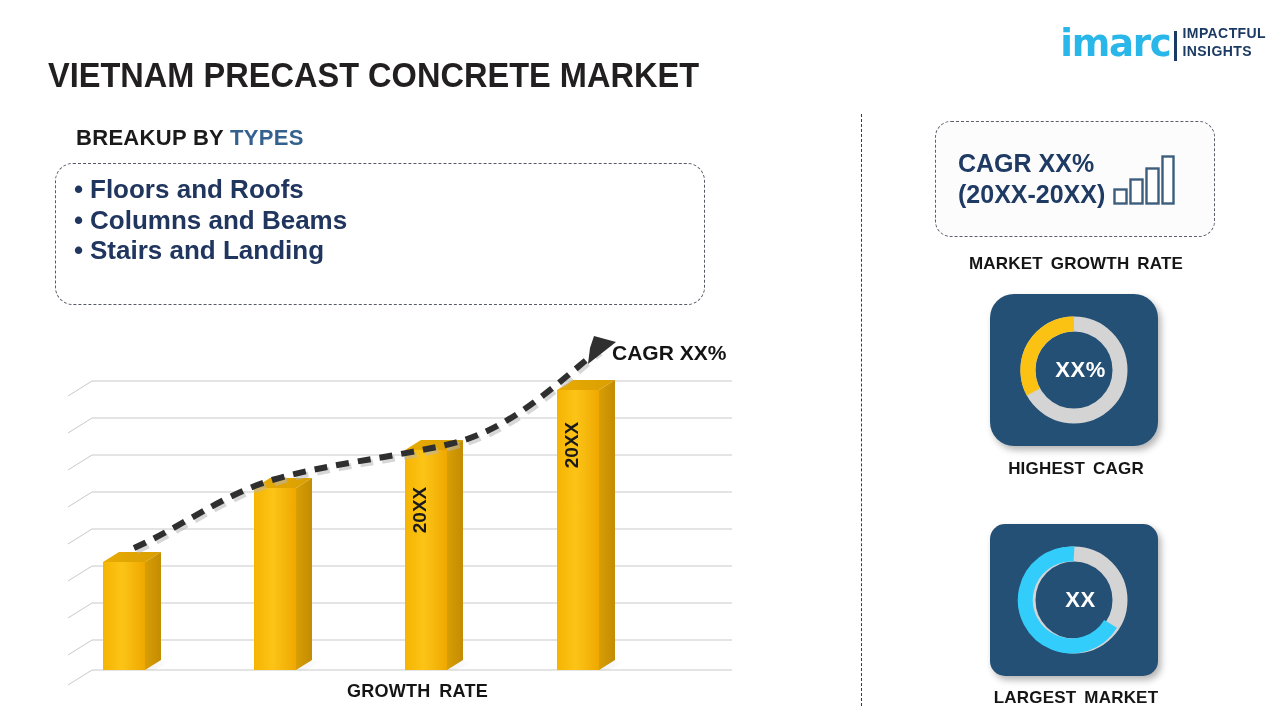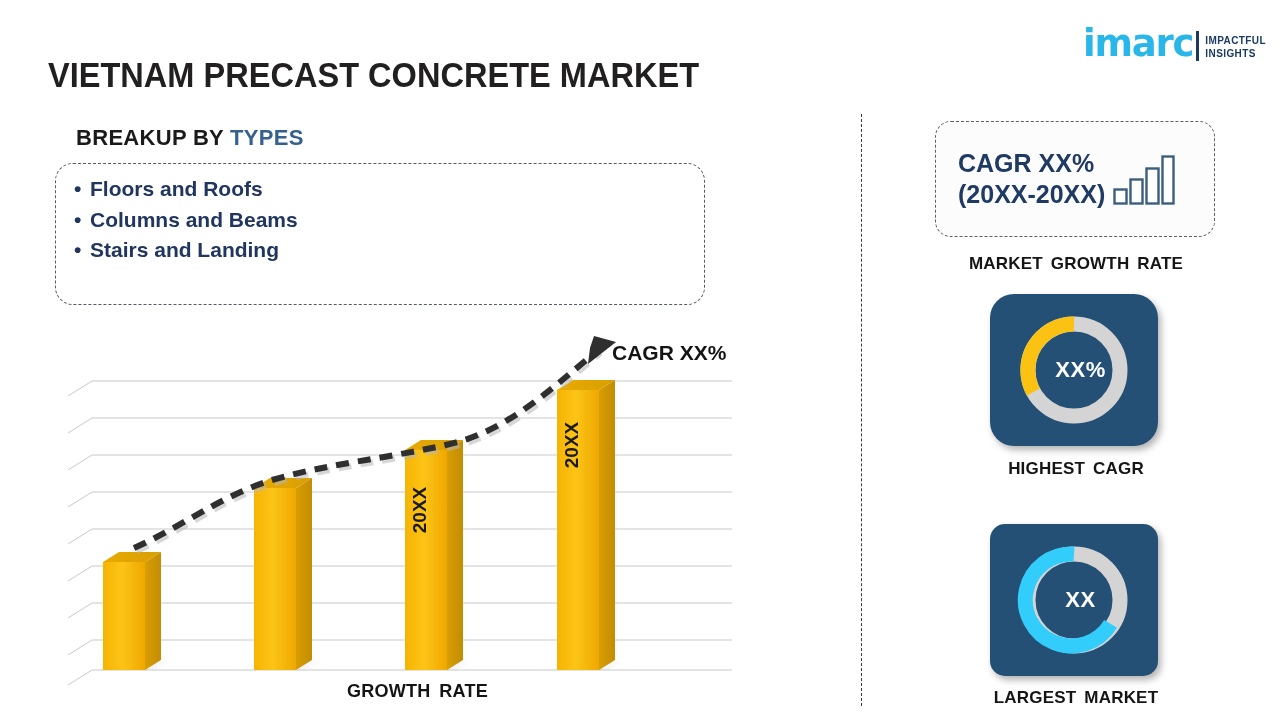--- a/index.html
+++ b/index.html
@@ -41,21 +41,21 @@
   #logo-rule {
     width: 3px;
     height: 30px;
     background: #1b3a63;
     margin: 0 6px 0 3px;
     position: relative;
     top: 1px;
   }
   #logo-tag {
     font-family: "Liberation Sans", sans-serif;
-    font-size: 10px;
+    font-size: 14px;
     font-weight: bold;
     color: #1b3a63;
     line-height: 1.25;
     letter-spacing: 0.4px;
   }
 
   
   #title {
     position: absolute;
     left: 48px;
@@ -93,21 +93,21 @@
     border: 1.6px dashed #555a66;
     border-radius: 18px;
     box-sizing: border-box;
   }
   #types-list {
     margin: 0;
     padding: 10px 0 0 18px;
     list-style: none;
   }
   #types-list li {
-    font-size: 21px;
+    font-size: 26px;
     font-weight: bold;
     color: #20365e;
     line-height: 30.5px;
     white-space: nowrap;
   }
   #types-list li::before {
     content: "\2022";
     display: inline-block;
     width: 16px;
     color: #20365e;

